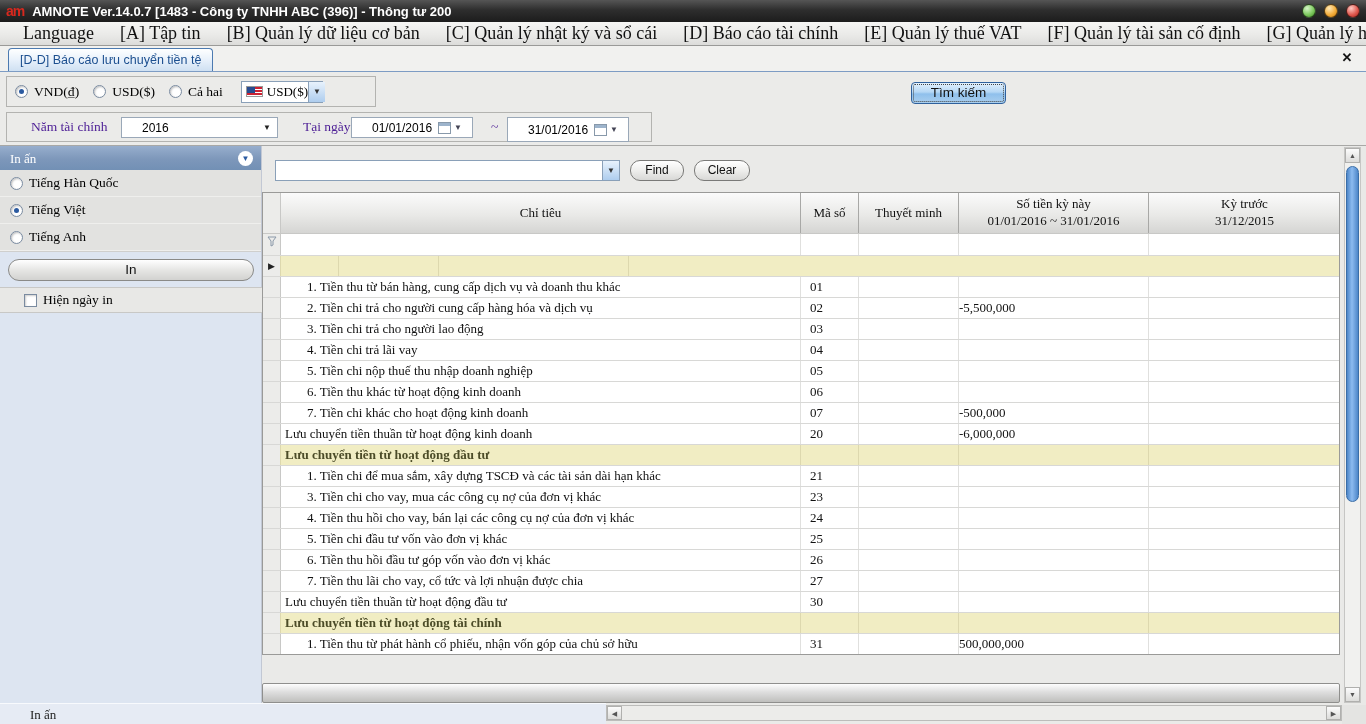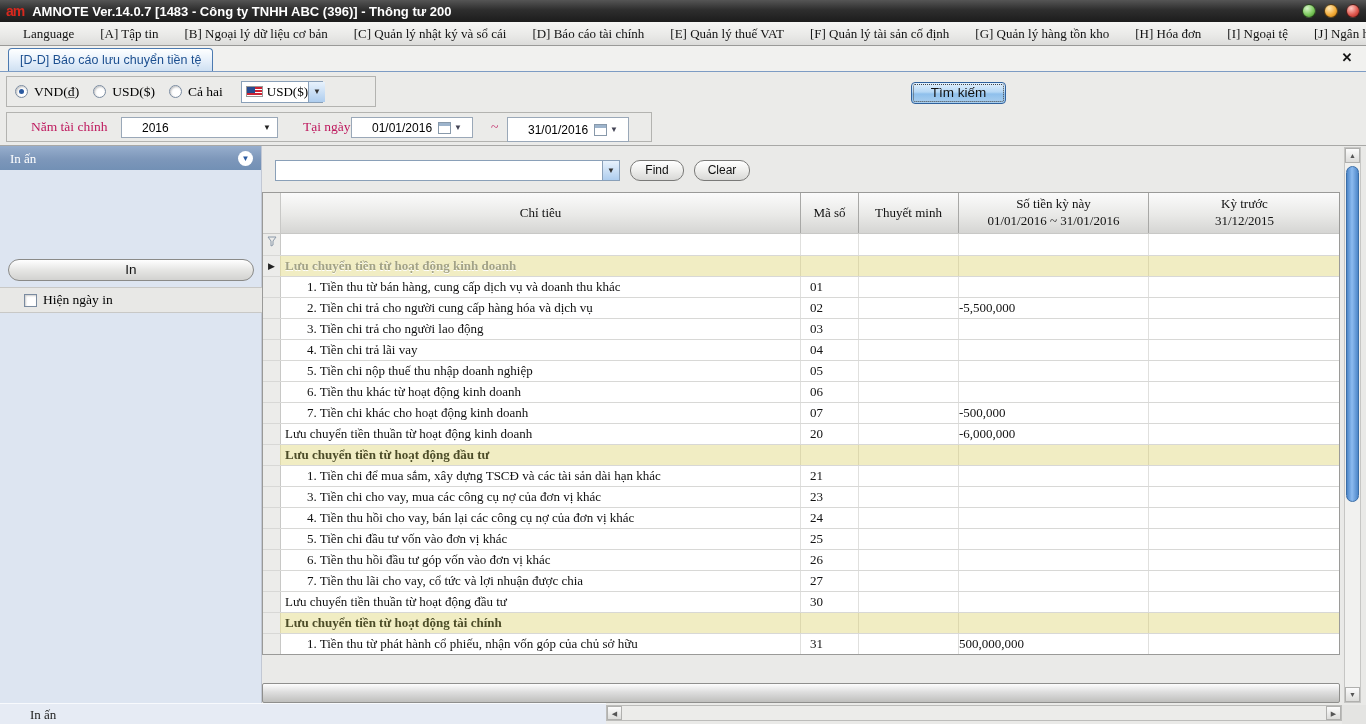--- a/index.html
+++ b/index.html
@@ -18,21 +18,21 @@
   .wbtn { width:14px; height:14px; border-radius:50%; border:1px solid rgba(0,0,0,.6); }
   .wbtn.green  { background:radial-gradient(circle at 35% 28%, #d6f5c8, #7ec95f 55%, #3f8a24); }
   .wbtn.orange { background:radial-gradient(circle at 35% 28%, #ffe9b8, #f3ad3c 55%, #c97908); }
   .wbtn.red    { background:radial-gradient(circle at 35% 28%, #ffc9c2, #e05a50 55%, #a81f17); }
 
   
   .menubar { position:absolute; left:0; top:22px; width:1366px; height:24px;
     background:linear-gradient(#f6f6f4,#e9e9e7 60%,#dcdcda);
     border-bottom:1px solid #9a9a98; display:flex; align-items:center;
     padding-left:10px; }
-  .menu-item { font-size:13px; color:#111; padding:0 13px; line-height:23px;
+  .menu-item { font-size:18px; color:#111; padding:0 13px; line-height:23px;
     white-space:nowrap; cursor:default; }
 
   
   .tabstrip { position:absolute; left:0; top:46px; width:1366px; height:26px;
     background:#f1f1ef; border-bottom:1px solid #7d9cc4; }
   .tab { position:absolute; left:8px; bottom:0; height:23px; padding:0 11px;
     border:1px solid #4c7ab0; border-bottom:none; border-radius:4px 4px 0 0;
     background:linear-gradient(#feffff,#e8f1fb 50%,#cfe0f2);
     color:#1c4f8f; font-family:"Liberation Sans",sans-serif; font-size:12.5px;
     line-height:22px; white-space:nowrap; }
@@ -60,21 +60,21 @@
   .flag { width:17px; height:11px; margin:0 4px; flex:none;
     background:repeating-linear-gradient(#c23 0 1.6px,#fff 1.6px 3.2px);
     position:relative; border:0.5px solid #999; }
   .flag::after { content:""; position:absolute; left:0; top:0; width:8px; height:6px;
     background:#274b8f; }
   .flagcombo .val { font-size:13px; flex:1; }
   .dd-btn { width:17px; height:100%; border-left:1px solid #8aa0b8; flex:none;
     background:linear-gradient(#e8f2fc,#aecdee); color:#333; font-size:8px;
     display:flex; align-items:center; justify-content:center; }
 
-  .flabel { position:absolute; font-size:13.5px; color:#be185d; white-space:nowrap; }
+  .flabel { position:absolute; font-size:13.5px; color:#4c1d95; white-space:nowrap; }
   .combo { position:absolute; background:#fff; border:1px solid #9aa8b8;
     font-family:"Liberation Sans",sans-serif; font-size:12px; display:flex;
     align-items:center; padding-left:20px; }
   .combo .arrow { margin-left:auto; margin-right:6px; font-size:8px; color:#222; }
   .dateicons { margin-left:auto; display:flex; align-items:center; gap:3px;
     padding-right:4px; }
   .calicon { width:13px; height:12px; border:1px solid #8899aa;
     background:linear-gradient(#9db4cc 0 3px, #fff 3px),
       repeating-linear-gradient(90deg,#cdd8e4 0 1px,transparent 1px 4px); }
   .dateicons .arrow { font-size:8px; color:#445; }
@@ -187,21 +187,21 @@
   <div class="winbtns">
     <div class="wbtn green"></div>
     <div class="wbtn orange"></div>
     <div class="wbtn red"></div>
   </div>
 </div>
 
 <div class="menubar" id="menubar">
     <div class="menu-item">Language</div>
     <div class="menu-item">[A] Tập tin</div>
-    <div class="menu-item">[B] Ngoại lý dữ liệu cơ bản</div>
+    <div class="menu-item">[B] Quản lý dữ liệu cơ bản</div>
     <div class="menu-item">[C] Quản lý nhật ký và sổ cái</div>
     <div class="menu-item">[D] Báo cáo tài chính</div>
     <div class="menu-item">[E] Quản lý thuế VAT</div>
     <div class="menu-item">[F] Quản lý tài sản cố định</div>
     <div class="menu-item">[G] Quản lý hàng tồn kho</div>
     <div class="menu-item">[H] Hóa đơn</div>
     <div class="menu-item">[I] Ngoại tệ</div>
     <div class="menu-item">[J] Ngân hàng trực tuyến</div>
   </div>
 
@@ -253,20 +253,34 @@
   </div>
 
   <button class="search-btn">Tìm kiếm</button>
 </div>
 
 <div class="sidebar">
   <div class="side-head">
     <span>In ấn</span>
     <span class="collapse-btn">▼</span>
   </div>
+  <div class="langs" id="langs">
+      <div class="lang-row">
+        <span class="radio"></span>
+        <span class="rlabel">Tiếng Hàn Quốc</span>
+      </div>
+      <div class="lang-row">
+        <span class="radio sel"></span>
+        <span class="rlabel">Tiếng Việt</span>
+      </div>
+      <div class="lang-row">
+        <span class="radio"></span>
+        <span class="rlabel">Tiếng Anh</span>
+      </div>
+    </div>
   <button class="print-btn">In</button>
   <div class="chk-row">
     <span class="checkbox"></span>
     <span class="rlabel">Hiện ngày in</span>
   </div>
 </div>
 
 <div class="rpanel">
   <div class="findrow">
     <div class="find-combo">
@@ -308,21 +322,20 @@
       <div class="c w-name"></div>
       <div class="c w-code"></div>
       <div class="c w-note"></div>
       <div class="c w-cur"></div>
       <div class="c w-prev"></div>
     </div>
 
     <div id="grid-body">
         <div class="grow section focused">
           <div class="c w-ind ind">▶</div>
-          <div class="c w-name cell-name">Lưu chuyển tiền từ hoạt động kinh doanh</div>
           <div class="c w-code cell-code"></div>
           <div class="c w-note"></div>
           <div class="c w-cur cell-cur"></div>
           <div class="c w-prev cell-prev"></div>
         </div>
         <div class="grow item">
           <div class="c w-ind ind"></div>
           <div class="c w-name cell-name">1. Tiền thu từ bán hàng, cung cấp dịch vụ và doanh thu khác</div>
           <div class="c w-code cell-code">01</div>
           <div class="c w-note"></div>

